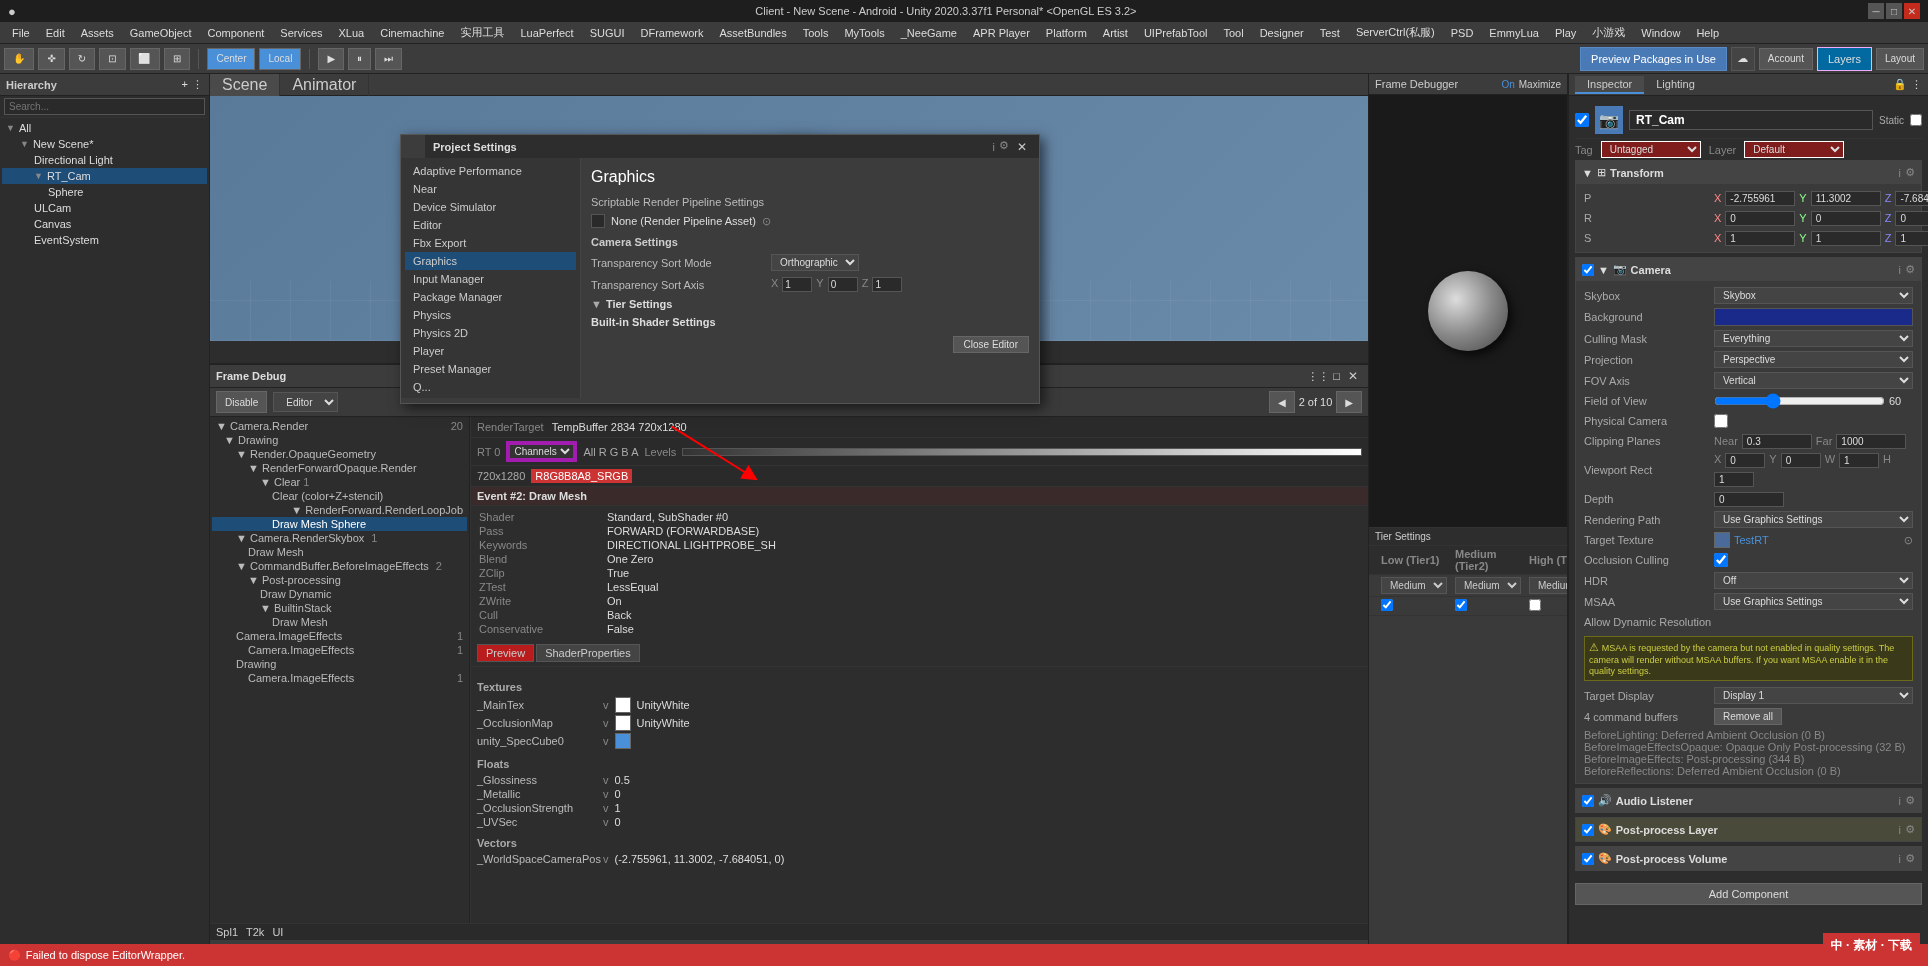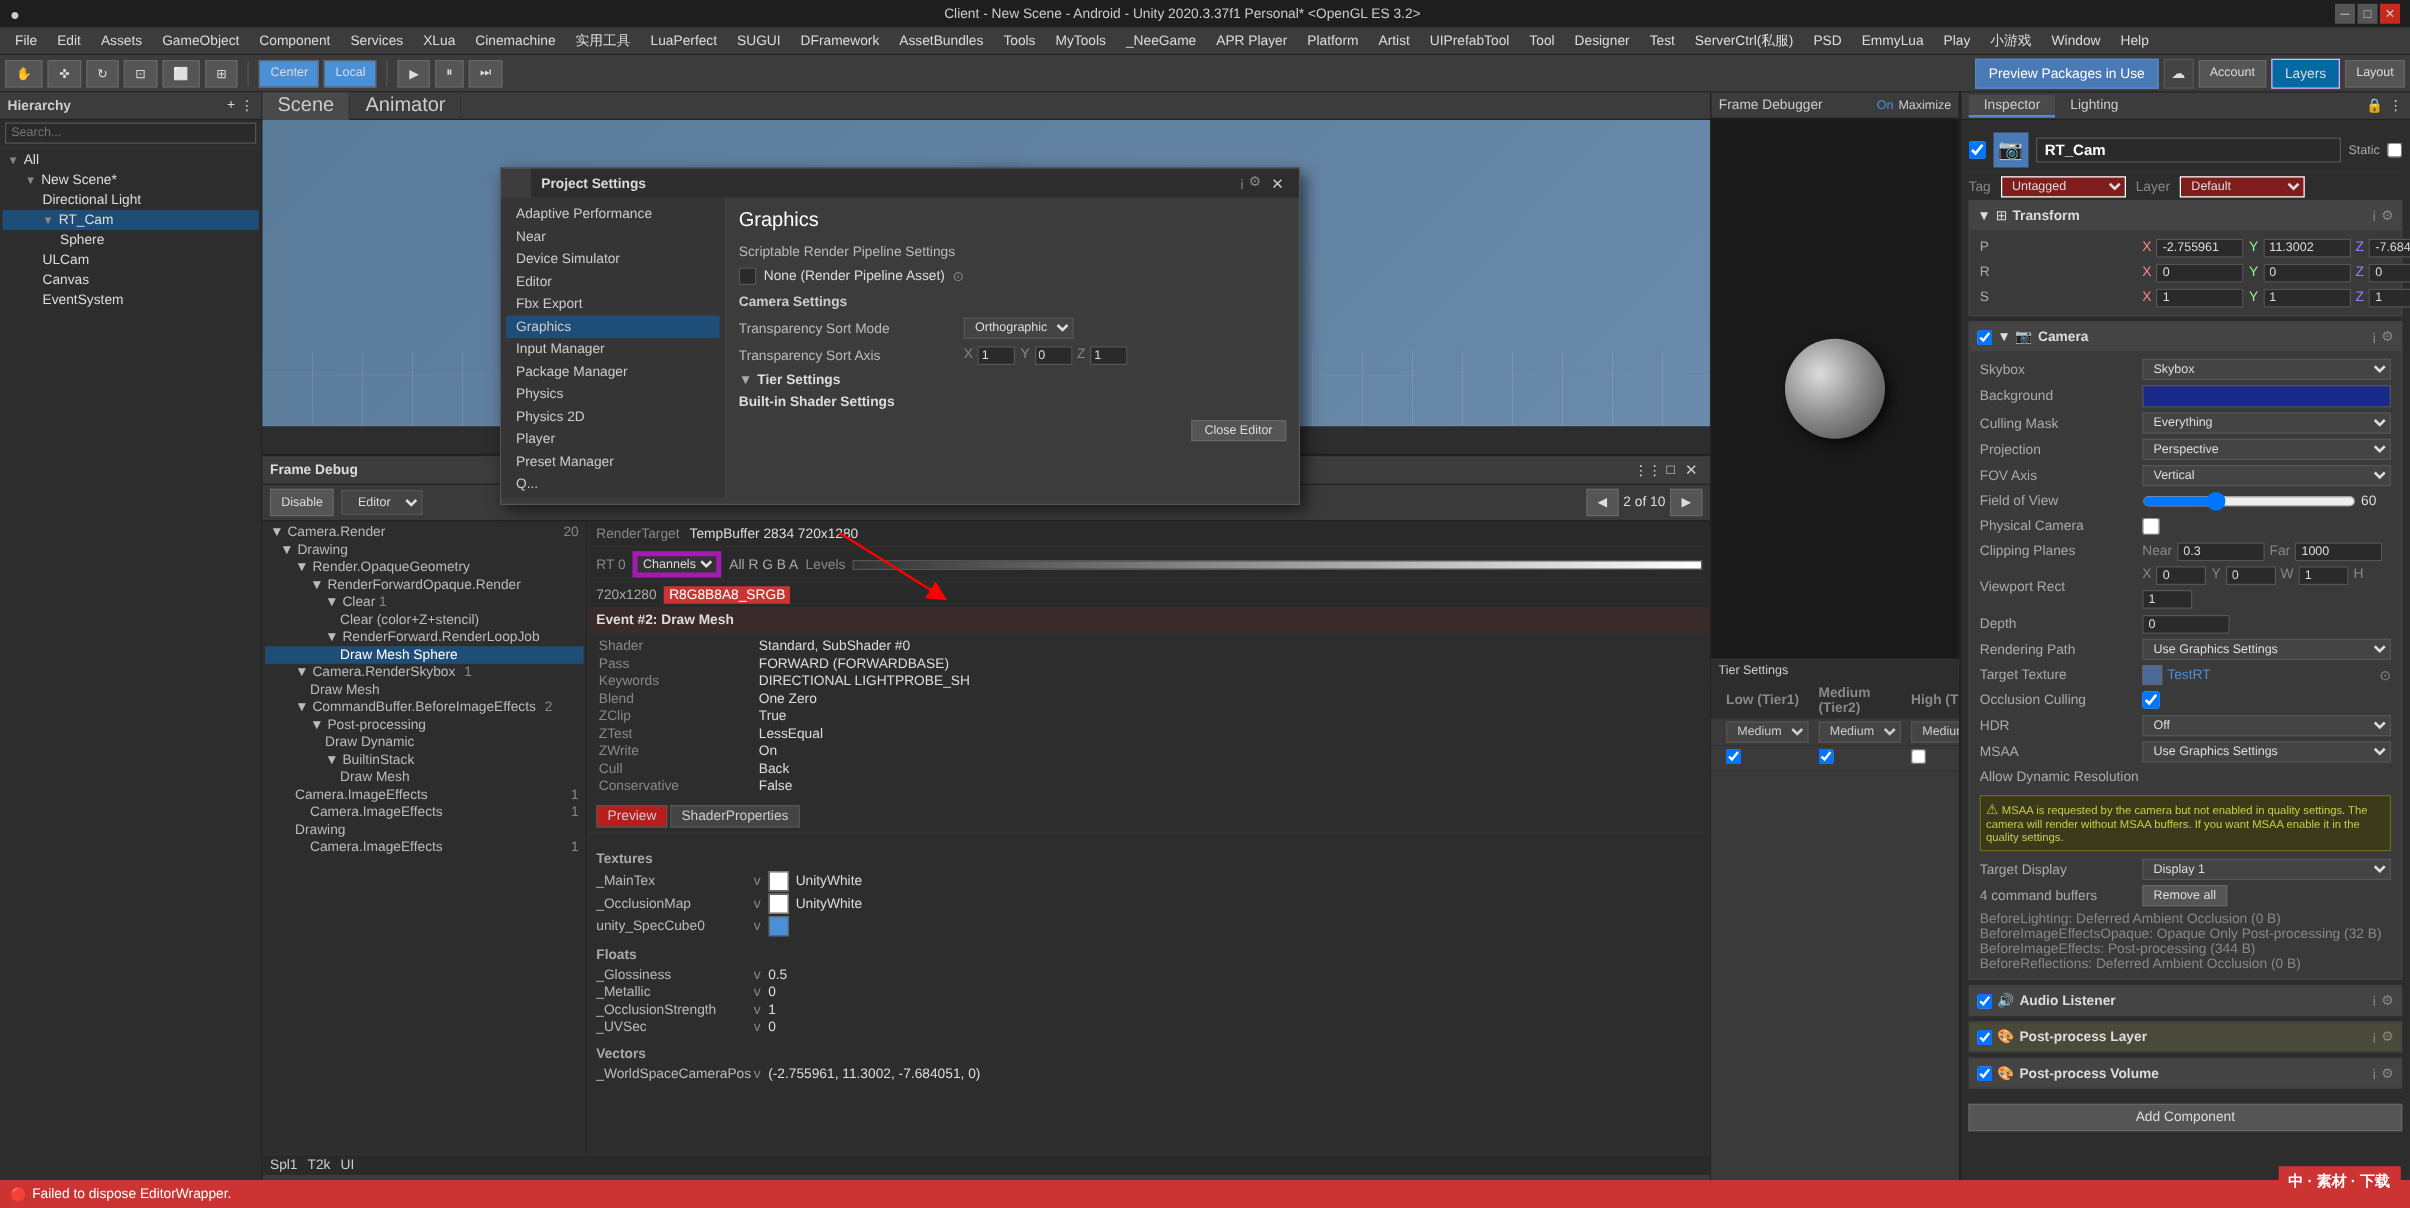--- a/index.html
+++ b/index.html
@@ -296,21 +296,21 @@
         <div class="fd-tree">
           <div class="fd-tree-item" style="display:flex;justify-content:space-between;">
               <span>▼ Camera.Render</span>
               <span style="color:#888;">20</span>
             </div>
           <div class="fd-tree-item" style="padding-left:12px;">▼ Drawing</div>
           <div class="fd-tree-item" style="padding-left:24px;">▼ Render.OpaqueGeometry</div>
           <div class="fd-tree-item" style="padding-left:36px;">▼ RenderForwardOpaque.Render</div>
           <div class="fd-tree-item" style="padding-left:48px;">▼ Clear <span style="color:#888;margin-left:auto;">1</span></div>
           <div class="fd-tree-item" style="padding-left:60px;">Clear (color+Z+stencil)</div>
-          <div class="fd-tree-item" style="padding-left:48px;">▼ RenderForward.RenderLoopJob</div>
+          <div class="fd-tree-item" style="padding-left:48px;text-align:right;">▼ RenderForward.RenderLoopJob</div>
           <div class="fd-tree-item selected" style="padding-left:60px;">Draw Mesh Sphere</div>
           <div class="fd-tree-item" style="padding-left:24px;">▼ Camera.RenderSkybox <span style="color:#888;margin-left:4px;">1</span></div>
           <div class="fd-tree-item" style="padding-left:36px;">Draw Mesh</div>
           <div class="fd-tree-item" style="padding-left:24px;">▼ CommandBuffer.BeforeImageEffects <span style="color:#888;margin-left:4px;">2</span></div>
           <div class="fd-tree-item" style="padding-left:36px;">▼ Post-processing</div>
           <div class="fd-tree-item" style="padding-left:48px;">Draw Dynamic</div>
           <div class="fd-tree-item" style="padding-left:48px;">▼ BuiltinStack</div>
           <div class="fd-tree-item" style="padding-left:60px;">Draw Mesh</div>
           <div class="fd-tree-item" style="padding-left:24px;display:flex;justify-content:space-between;">
               <span>Camera.ImageEffects</span>

